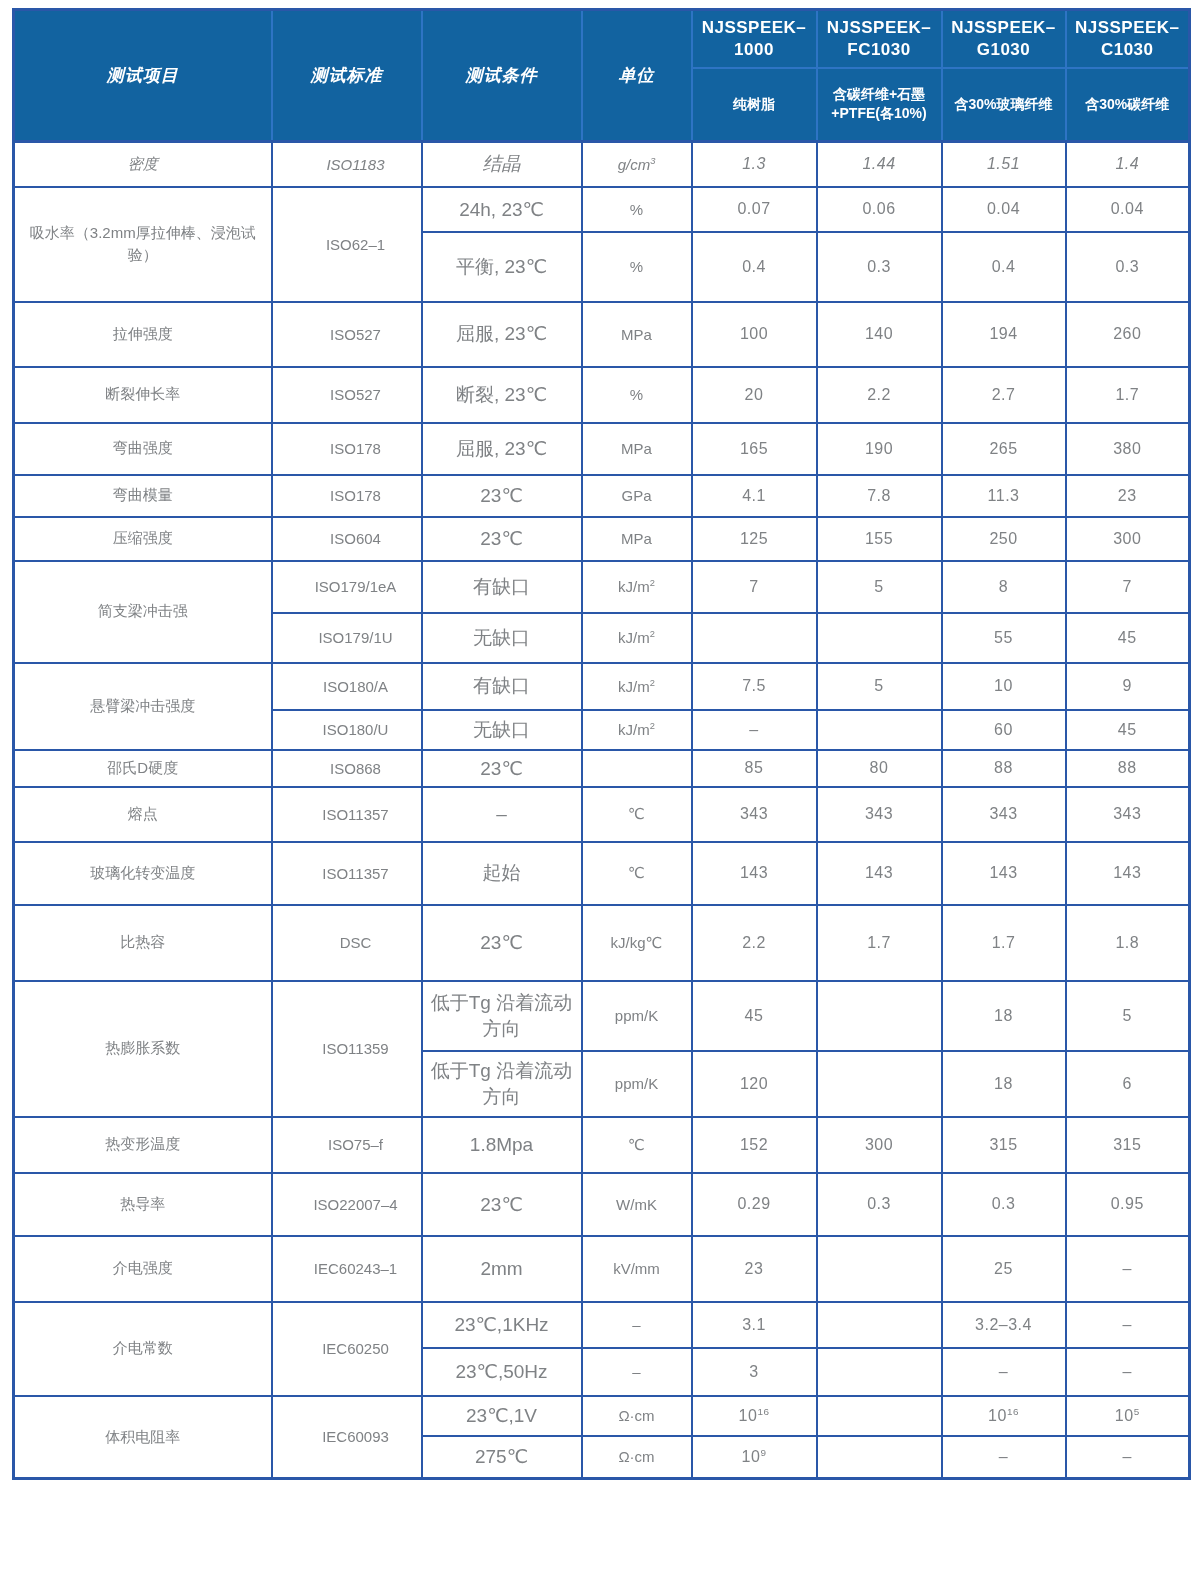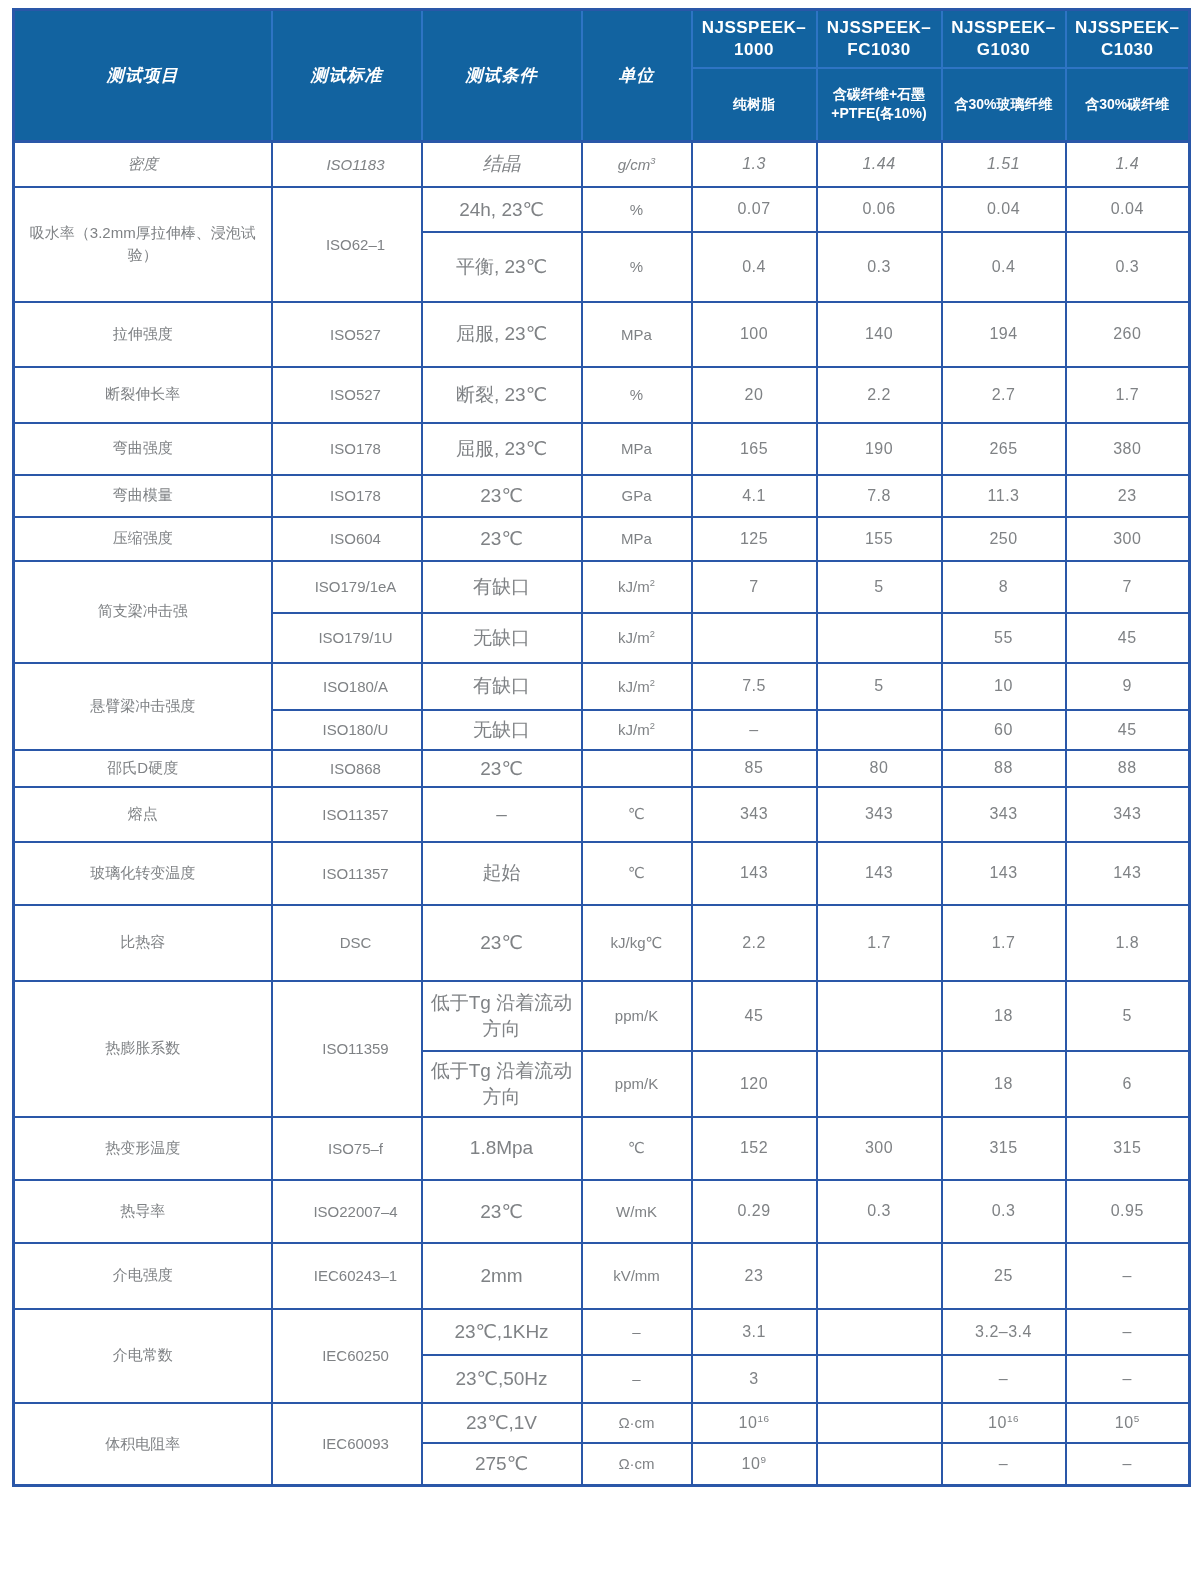--- a/index.html
+++ b/index.html
@@ -271,21 +271,21 @@
           <td class="value">5</td>
         </tr>
         <tr style="height: 66px;">
           <td class="condition">低于Tg 沿着流动方向</td>
           <td class="unit">ppm/K</td>
           <td class="value">120</td>
           <td class="value"></td>
           <td class="value">18</td>
           <td class="value">6</td>
         </tr>
-        <tr style="height: 63px;">
+        <tr style="height: 56px;">
           <td class="item" rowspan="1">热变形温度</td>
           <td class="standard" rowspan="1">ISO75–f</td>
           <td class="condition">1.8Mpa</td>
           <td class="unit">℃</td>
           <td class="value">152</td>
           <td class="value">300</td>
           <td class="value">315</td>
           <td class="value">315</td>
         </tr>
         <tr style="height: 63px;">

